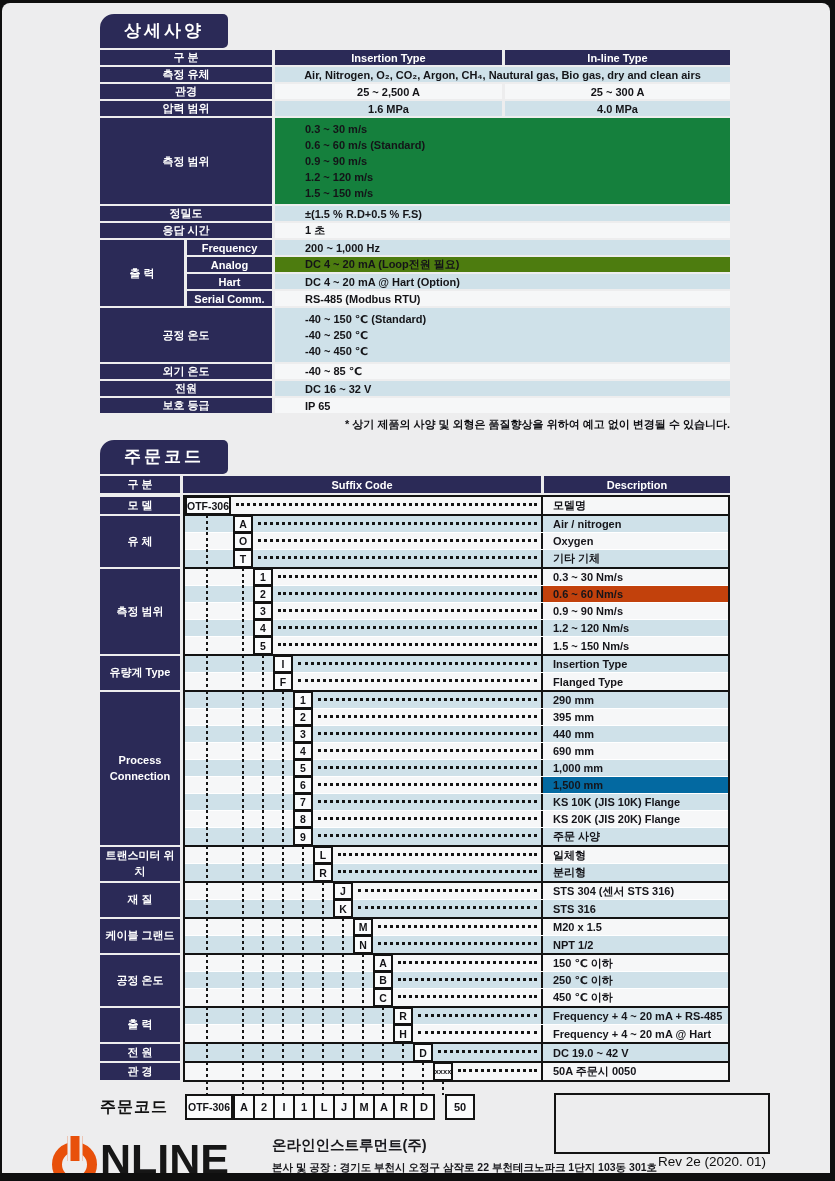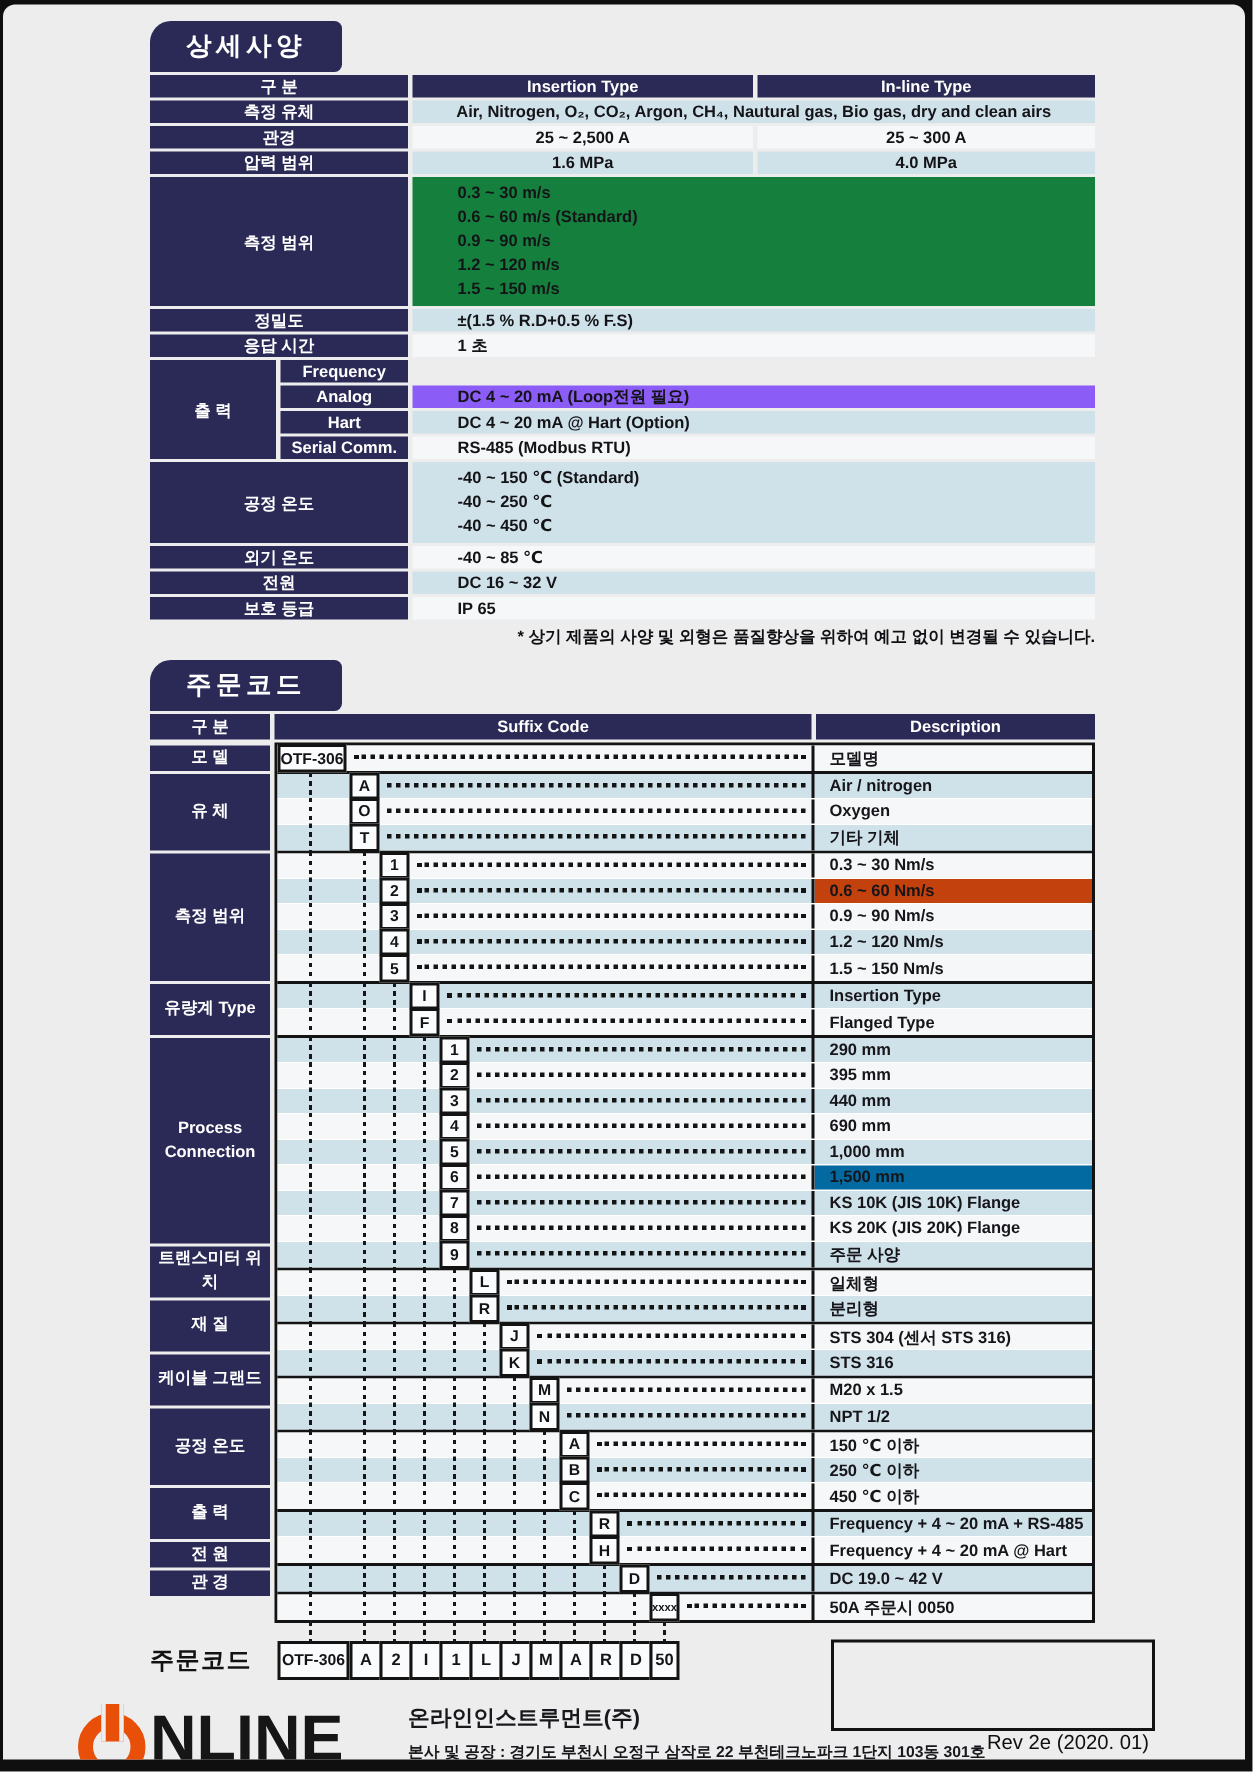--- a/index.html
+++ b/index.html
@@ -134,24 +134,25 @@
           </div>
           <div class="spec-row">
             <div class="s-label">응답 시간</div>
             <div class="s-val" style="background: rgb(246, 247, 248);">1 초</div>
           </div>
           <div class="s-group">
             <div class="s-label s-main">출 력</div>
             <div class="s-subcol">
               <div class="s-subrow">
                 <div class="s-label s-sub">Frequency</div>
+                <div class="s-val" style="background: rgb(207, 225, 233);">200 ~ 1,000 Hz</div>
               </div>
               <div class="s-subrow">
                 <div class="s-label s-sub">Analog</div>
-                <div class="s-val" style="background: #8b5cf6;">DC 4 ~ 20 mA (Loop전원 필요)</div>
+                <div class="s-val" style="background: #4d7c0f;">DC 4 ~ 20 mA (Loop전원 필요)</div>
               </div>
               <div class="s-subrow">
                 <div class="s-label s-sub">Hart</div>
                 <div class="s-val" style="background: rgb(207, 225, 233);">DC 4 ~ 20 mA @ Hart (Option)</div>
               </div>
               <div class="s-subrow">
                 <div class="s-label s-sub">Serial Comm.</div>
                 <div class="s-val" style="background: rgb(246, 247, 248);">RS-485 (Modbus RTU)</div>
               </div>
             </div>
@@ -188,21 +189,21 @@
       <div class="oh oh-label">구 분</div>
       <div class="oh oh-suffix">Suffix Code</div>
       <div class="oh oh-desc">Description</div>
     </div>
     <div class="order-body">
       <div class="o-labels" id="order-labels">
             <div class="o-label" style="height: 17px;">모 델</div>
             <div class="o-label" style="height: 51px;">유 체</div>
             <div class="o-label" style="height: 85px;">측정 범위</div>
             <div class="o-label" style="height: 34px;">유량계 Type</div>
-            <div class="o-label" style="height: 137px;">Process Connection</div>
+            <div class="o-label" style="height: 153px;">Process Connection</div>
             <div class="o-label" style="height: 34px;">트랜스미터 위치</div>
             <div class="o-label" style="height: 34px;">재 질</div>
             <div class="o-label" style="height: 34px;">케이블 그랜드</div>
             <div class="o-label" style="height: 51px;">공정 온도</div>
             <div class="o-label" style="height: 34px;">출 력</div>
             <div class="o-label" style="height: 17px;">전 원</div>
             <div class="o-label" style="height: 17px;">관 경</div>
           </div>
       <div class="order-grid" id="order-grid">
             <div class="o-group">
@@ -637,21 +638,21 @@
             <div class="ex-box" style="left: 48px; width: 22px;">A</div>
             <div class="ex-box" style="left: 68px; width: 22px;">2</div>
             <div class="ex-box" style="left: 88px; width: 22px;">I</div>
             <div class="ex-box" style="left: 108px; width: 22px;">1</div>
             <div class="ex-box" style="left: 128px; width: 22px;">L</div>
             <div class="ex-box" style="left: 148px; width: 22px;">J</div>
             <div class="ex-box" style="left: 168px; width: 22px;">M</div>
             <div class="ex-box" style="left: 188px; width: 22px;">A</div>
             <div class="ex-box" style="left: 208px; width: 22px;">R</div>
             <div class="ex-box" style="left: 228px; width: 22px;">D</div>
-            <div class="ex-box" style="left: 248px; width: 20px;">50</div>
+            <div class="ex-box" style="left: 260px; width: 30px;">50</div>
           </div>
     </div>
   </div>
 
   <div class="footer">
     <div class="logo-block">
       <div class="logo-row">
         <div class="pwr">
           <div class="pwr-bar"></div>
         </div>

